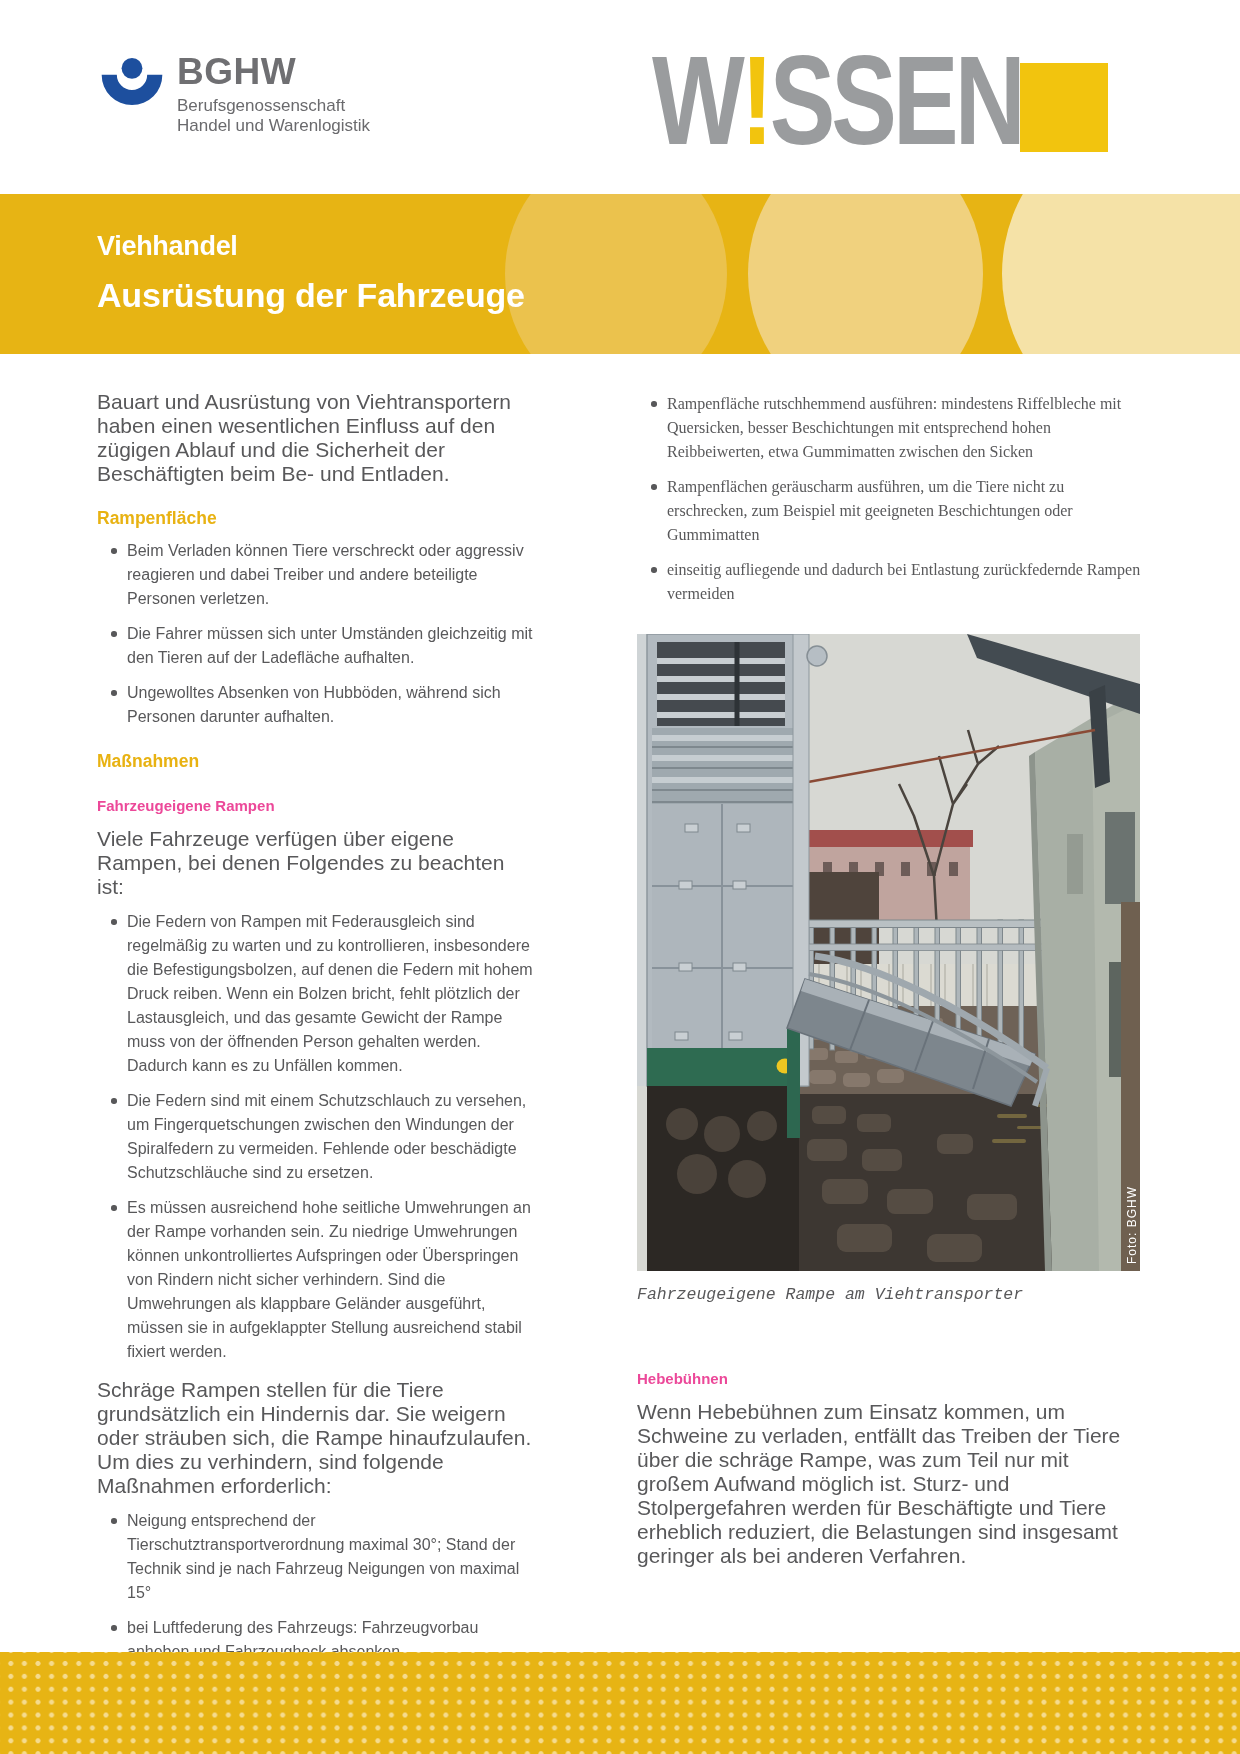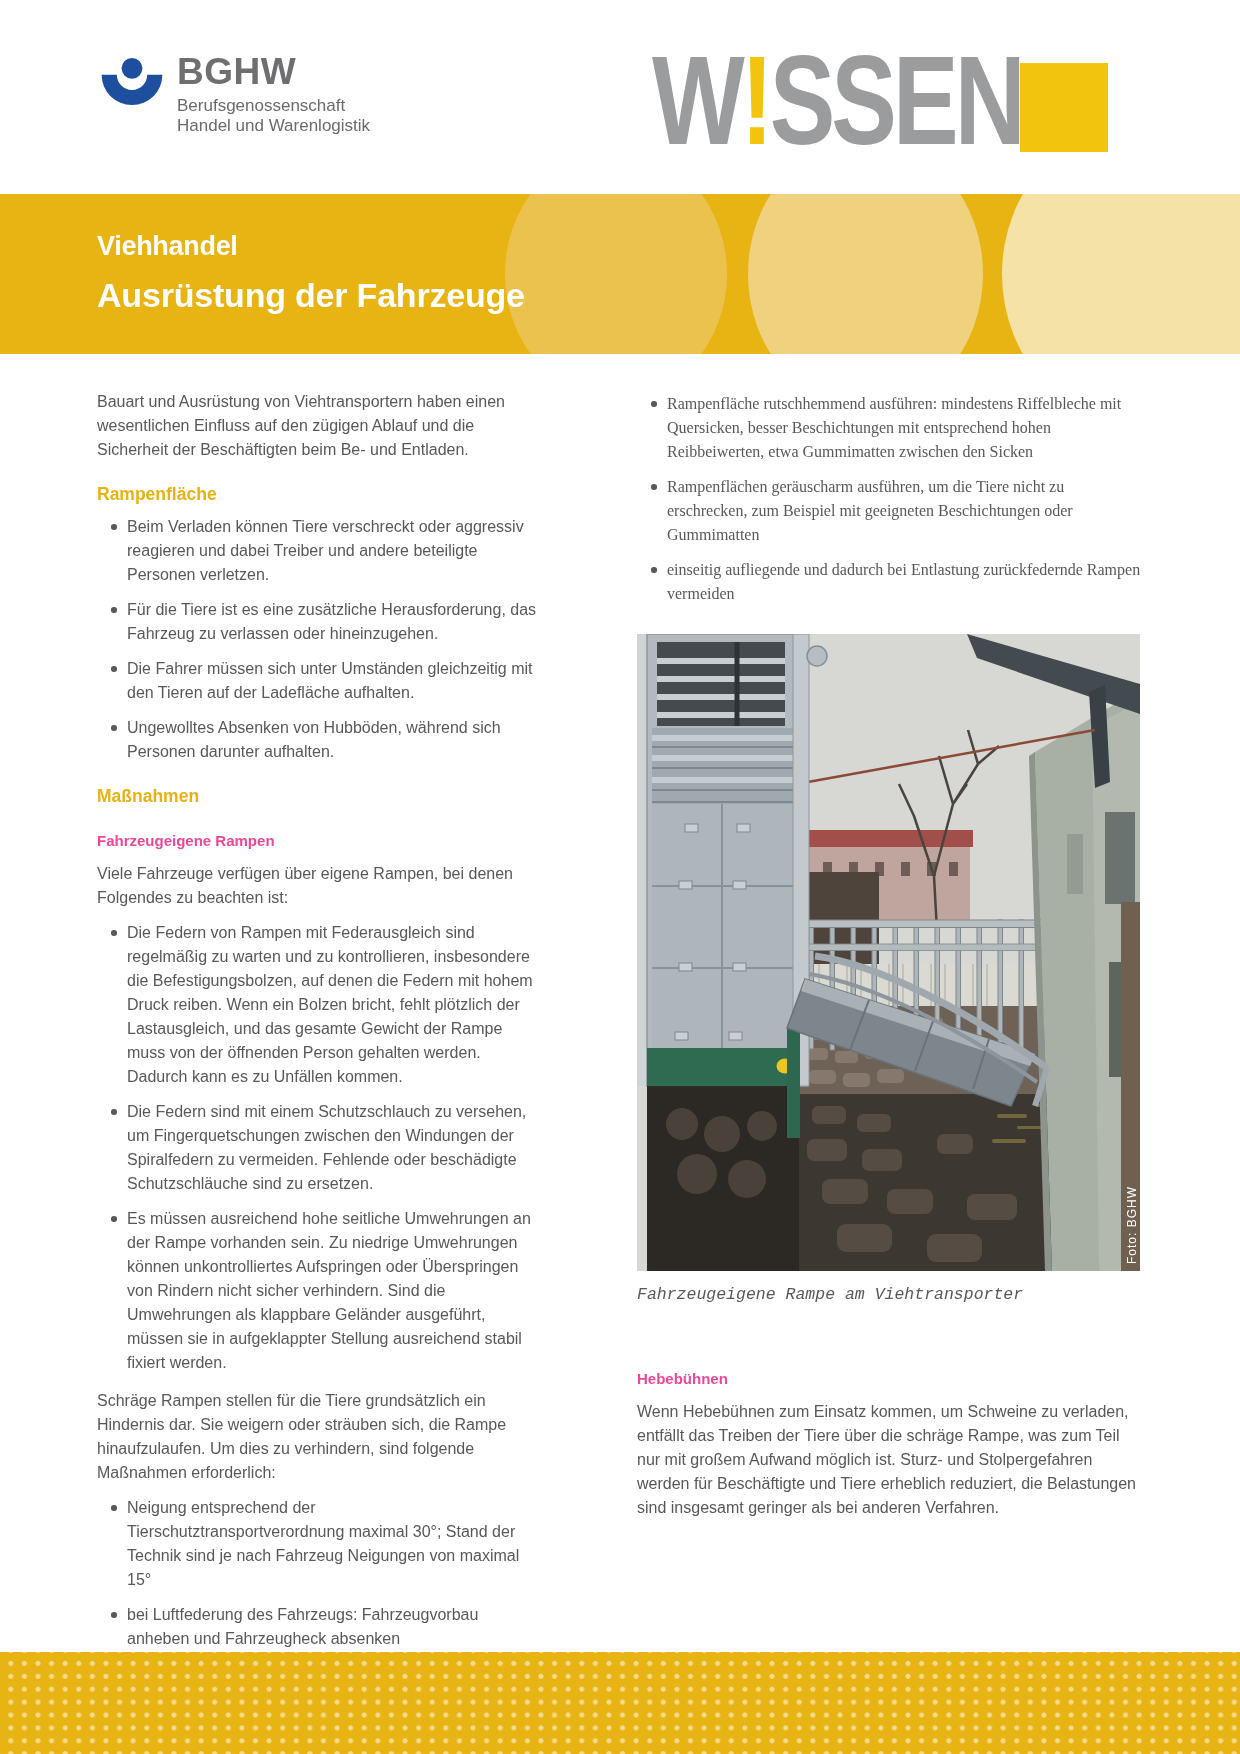--- a/index.html
+++ b/index.html
@@ -27,21 +27,21 @@
   .c2{left:748px;top:-55px;width:235px;height:270px;background:#f0d17e;}
   .c3{left:1002px;top:-75px;width:290px;height:310px;background:#f5e2a7;}
   .banner h1{position:absolute;left:97px;top:30px;margin:0;font-size:27px;line-height:44px;
     font-weight:bold;color:#ffffff;letter-spacing:-0.3px;}
   .banner h2{position:absolute;left:97px;top:84px;margin:0;font-size:34px;line-height:34px;
     font-weight:bold;color:#ffffff;letter-spacing:-0.2px;}
   
   .col{position:absolute;top:390px;color:#58585a;hyphens:auto;}
   .col-left{left:97px;width:440px;}
   .col-right{left:637px;width:506px;}
-  .body{font-size:16px;line-height:24px;margin:0 0 11px;color:#58585a;}
+  .body{font-size:21px;line-height:24px;margin:0 0 11px;color:#58585a;}
   .gold-head{font-size:17.5px;font-weight:bold;color:#e8b212;margin:21px 0 10px;line-height:22px;}
   .subhead{font-size:15px;font-weight:bold;color:#ec4899;margin:23px 0 10px;line-height:22px;}
   ul.bullets{list-style:none;margin:0 0 14px;padding:0;}
   ul.bullets li{position:relative;padding-left:30px;margin:0 0 11px;font-size:16px;line-height:24px;}
   ul.bullets li::before{content:"";position:absolute;left:14px;top:9px;width:5.5px;height:5.5px;
     border-radius:50%;background:#58585a;}
   .col-right ul.bullets{margin-top:2px;font-family:Liberation Serif, serif;}
   figure{margin:28px 0 0;}
   .photo{width:503px;height:637px;position:relative;line-height:0;}
   .caption{font-size:16.5px;font-style:italic;color:#58585a;margin-top:13px;line-height:22px;font-family:Liberation Mono, monospace;}
@@ -85,21 +85,20 @@
     <h1>Viehhandel</h1>
     <h2>Ausrüstung der Fahrzeuge</h2>
   </div>
 
   <section class="col col-left">
     <p class="body">Bauart und Ausrüstung von Viehtransportern haben einen wesentlichen Einfluss auf den zügigen Ablauf und die Sicherheit der Beschäftigten beim Be- und Entladen.</p>
 
     <h3 class="gold-head">Rampenfläche</h3>
     <ul class="bullets">
       <li>Beim Verladen können Tiere verschreckt oder aggressiv reagieren und dabei Treiber und andere beteiligte Personen verletzen.</li>
-      <li>Für die Tiere ist es eine zusätzliche Herausforderung, das Fahrzeug zu verlassen oder hineinzugehen.</li>
       <li>Die Fahrer müssen sich unter Umständen gleichzeitig mit den Tieren auf der Ladefläche aufhalten.</li>
       <li>Ungewolltes Absenken von Hubböden, während sich Personen darunter aufhalten.</li>
     </ul>
 
     <h3 class="gold-head">Maßnahmen</h3>
     <h4 class="subhead">Fahrzeugeigene Rampen</h4>
     <p class="body">Viele Fahrzeuge verfügen über eigene Rampen, bei denen Folgendes zu beachten ist:</p>
     <ul class="bullets">
       <li>Die Federn von Rampen mit Federausgleich sind regelmäßig zu warten und zu kontrollieren, insbesondere die Befestigungsbolzen, auf denen die Federn mit hohem Druck reiben. Wenn ein Bolzen bricht, fehlt plötzlich der Lastausgleich, und das gesamte Gewicht der Rampe muss von der öffnenden Person gehalten werden. Dadurch kann es zu Unfällen kommen.</li>
       <li>Die Federn sind mit einem Schutzschlauch zu versehen, um Fingerquetschungen zwischen den Windungen der Spiralfedern zu vermeiden. Fehlende oder beschädigte Schutzschläuche sind zu ersetzen.</li>

